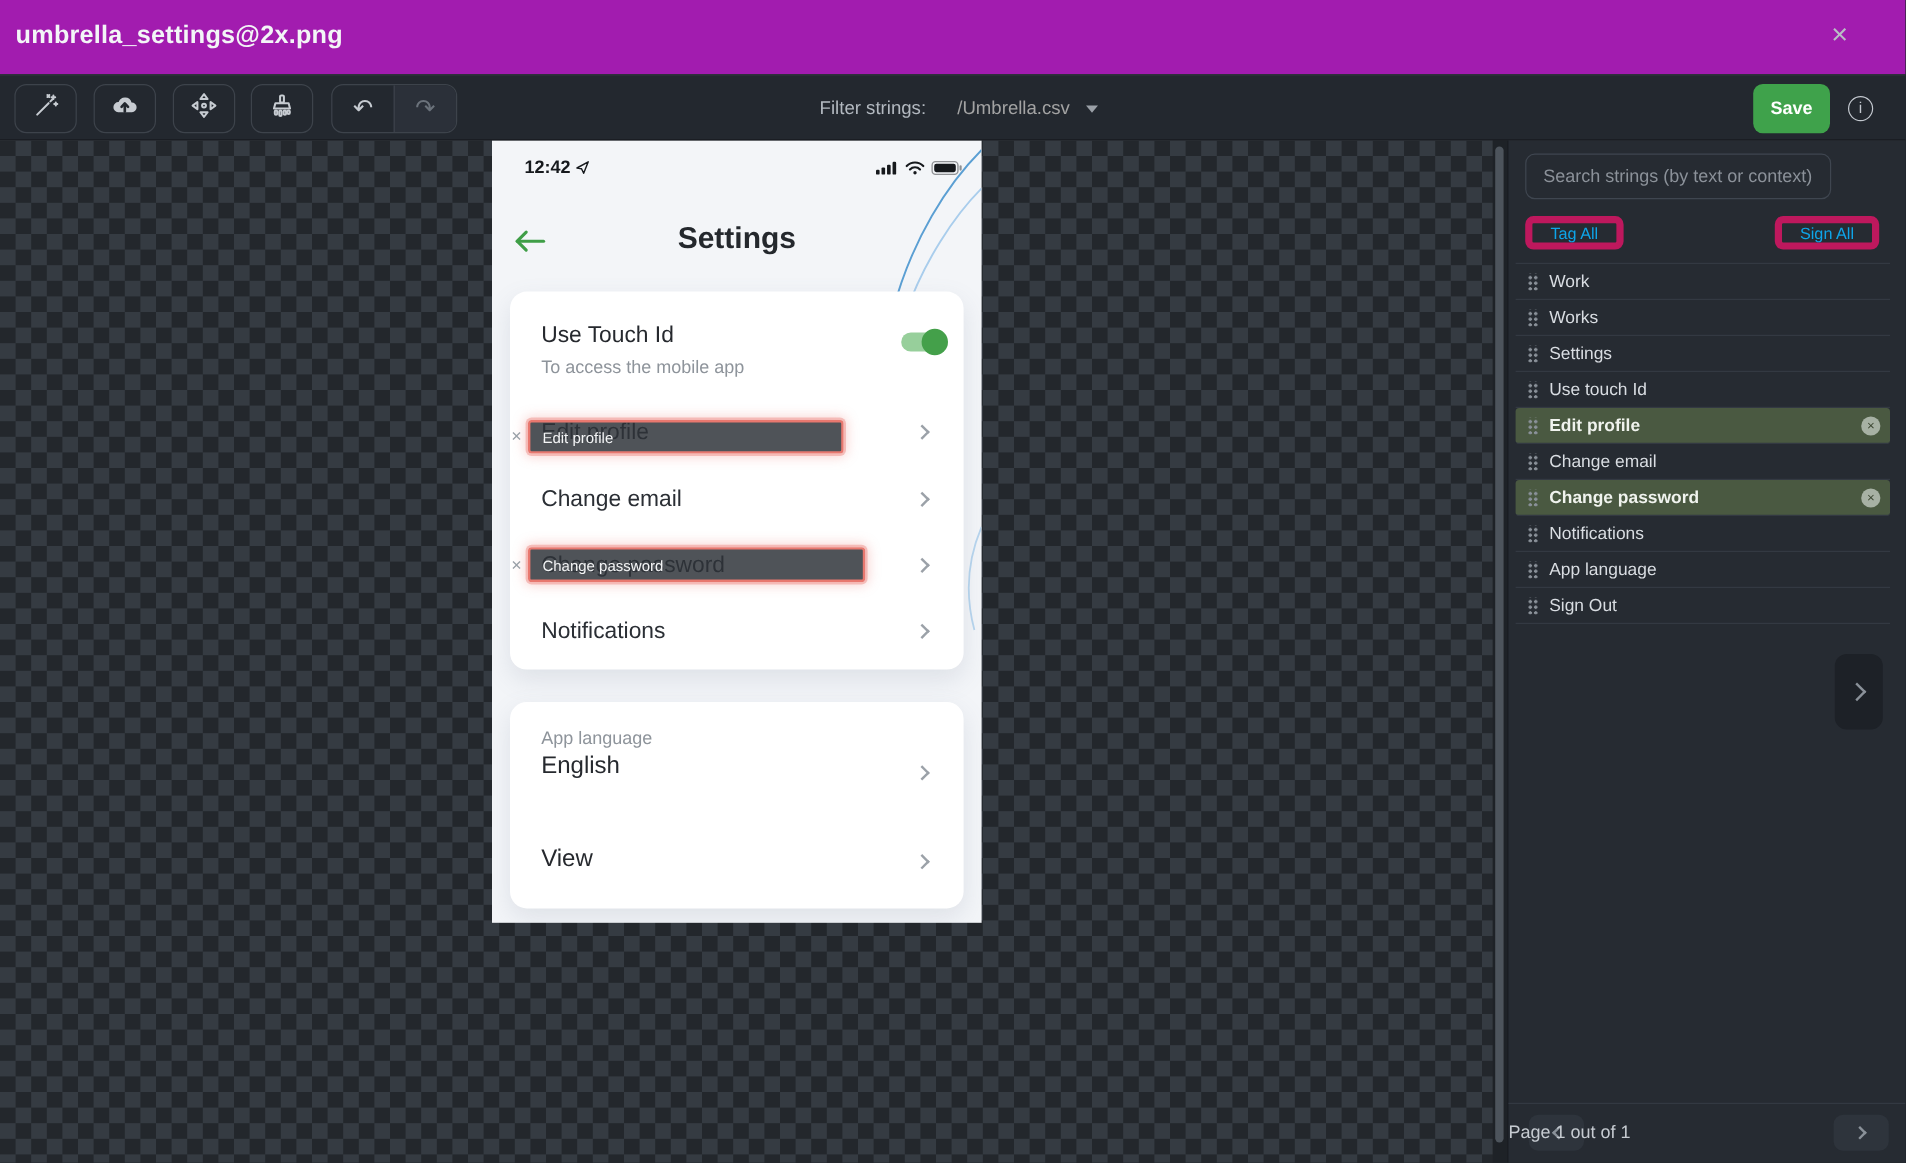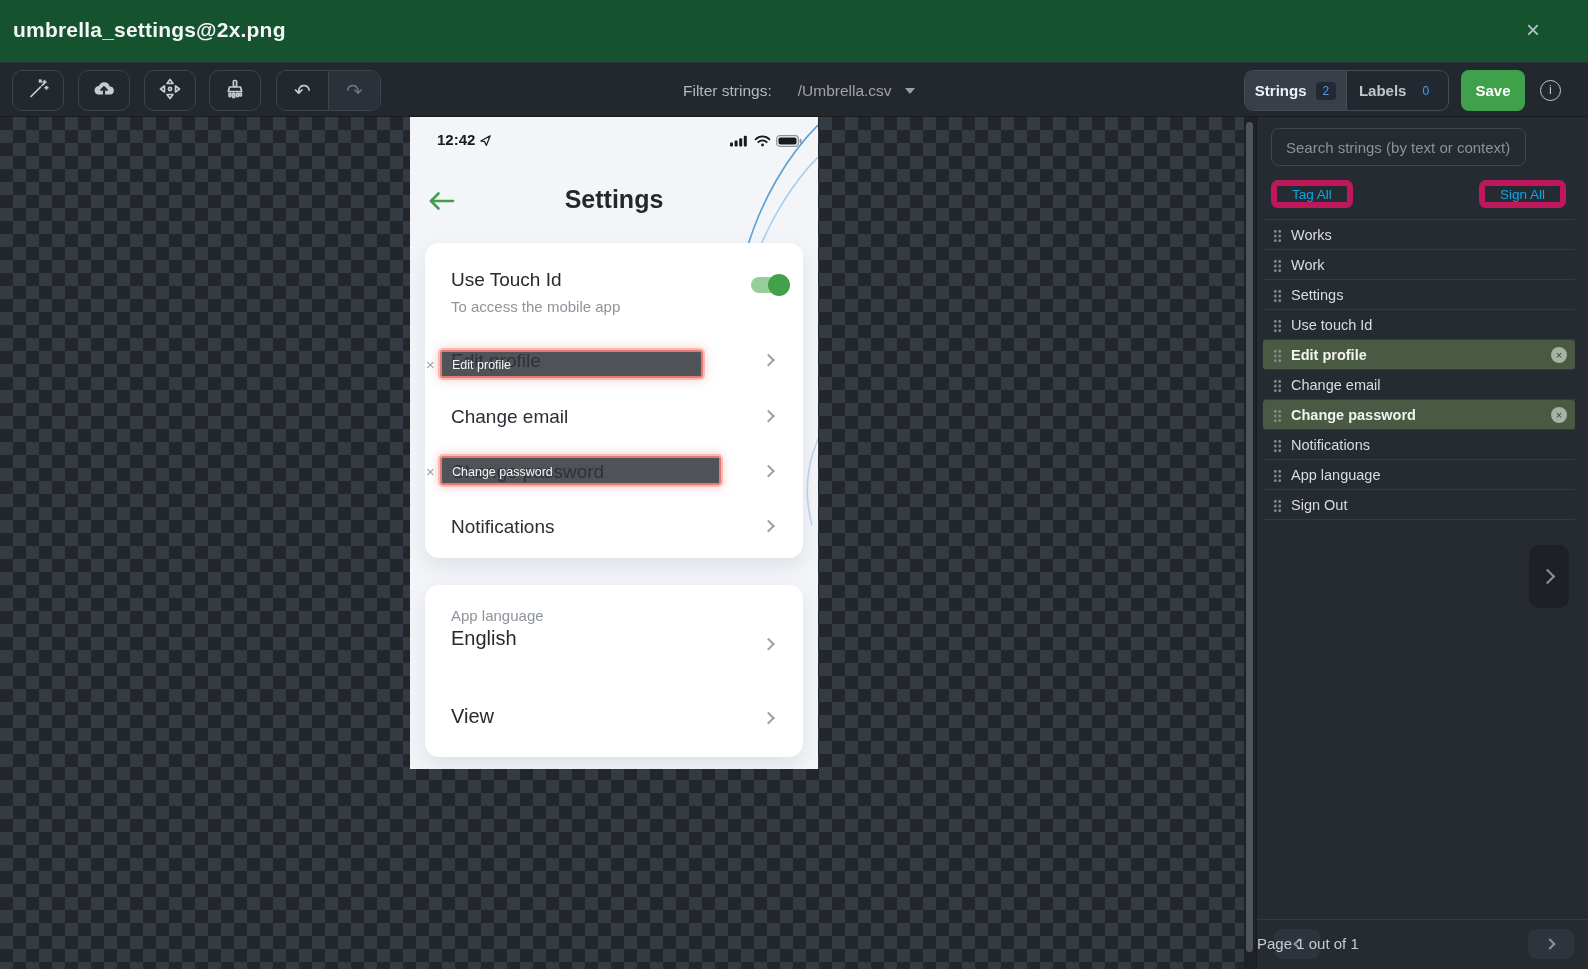--- a/index.html
+++ b/index.html
@@ -3,21 +3,21 @@
 <meta charset="utf-8">
 <style>
   * { box-sizing: border-box; }
   html,body { margin:0; padding:0; }
   body {
     width:1588px; height:969px; overflow:hidden; position:relative;
     background:#23272d; font-family:"Liberation Sans", sans-serif;
     -webkit-font-smoothing:antialiased;
   }
   
-  .titlebar { position:absolute; top:0; left:0; width:1588px; height:62px; background:#14532d; }
+  .titlebar { position:absolute; top:0; left:0; width:1588px; height:62px; background:#a21caf; }
   .win-title { position:absolute; left:13px; top:18px; font-size:21px; font-weight:700; color:#f3f5f7; letter-spacing:.2px; }
   .win-close { position:absolute; left:1518px; top:15px; width:30px; height:30px; color:#b9bec5; font-size:24px; line-height:30px; text-align:center; cursor:pointer; }
   
   .toolbar { position:absolute; top:62px; left:0; width:1588px; height:55px; background:#23282f; border-top:1px solid #2f353c; border-bottom:1px solid #191c21; }
   .tbtn { position:absolute; top:7px; width:52px; height:41px; border:1px solid #3d434b; border-radius:10px; display:flex; align-items:center; justify-content:center; cursor:pointer; }
   .tbtn svg { stroke:#c7ccd2; fill:none; stroke-width:1.7; stroke-linecap:round; stroke-linejoin:round; }
   .undo-group { position:absolute; left:276px; top:7px; width:105px; height:41px; border:1px solid #3d434b; border-radius:10px; display:flex; overflow:hidden; }
   .undo-half { flex:1; display:flex; align-items:center; justify-content:center; font-size:20px; color:#c6cbd1; cursor:pointer; }
   .redo-half { border-left:1px solid #3d434b; background:#2b3039; color:#6b727b; }
   .filter-wrap { position:absolute; left:683px; top:0; height:55px; display:flex; align-items:center; }
@@ -153,30 +153,20 @@
   </div>
 
   <div class="filter-wrap">
     <span class="filter-label">Filter strings:</span>
     <span class="filter-select">
       <span class="filter-value">/Umbrella.csv</span>
       <span class="caret-down"></span>
     </span>
   </div>
 
-  <div class="tabgroup">
-    <div class="tabseg selected">
-      <span class="tab-label">Strings</span>
-      <span class="tab-badge">2</span>
-    </div>
-    <div class="tabseg">
-      <span class="tab-label">Labels</span>
-      <span class="tab-badge">0</span>
-    </div>
-  </div>
   <div class="save-btn">Save</div>
   <div class="info-icon">i</div>
 </div>
 
 <div class="canvas">
   <div class="phone">
     <svg class="curves" width="408" height="852" viewBox="0 0 408 852">
       <path d="M408 8 C 380 36 350 82 334 142" stroke="#5b9fd3" stroke-width="1.6" fill="none"></path>
       <path d="M408 40 C 386 62 360 100 344 146" stroke="#a9cdec" stroke-width="1.6" fill="none"></path>
       <path d="M408 322 C 396 350 394 378 402 408" stroke="#b7d5ee" stroke-width="1.5" fill="none"></path>
@@ -281,25 +271,25 @@
 </div>
 
 <div class="sidebar">
   <input class="search-input" type="text" placeholder="Search strings (by text or context)" style="">
   <button class="sb-btn tagall">Tag All</button>
   <button class="sb-btn clearall">Sign All</button>
 
   <div class="sb-list">
     <div class="sb-row">
       <span class="drag-dots"></span>
+      <span class="sb-row-label">Work</span>
+    </div>
+    <div class="sb-row">
+      <span class="drag-dots"></span>
       <span class="sb-row-label">Works</span>
-    </div>
-    <div class="sb-row">
-      <span class="drag-dots"></span>
-      <span class="sb-row-label">Work</span>
     </div>
     <div class="sb-row">
       <span class="drag-dots"></span>
       <span class="sb-row-label">Settings</span>
     </div>
     <div class="sb-row">
       <span class="drag-dots"></span>
       <span class="sb-row-label">Use touch Id</span>
     </div>
     <div class="sb-row tagged">

